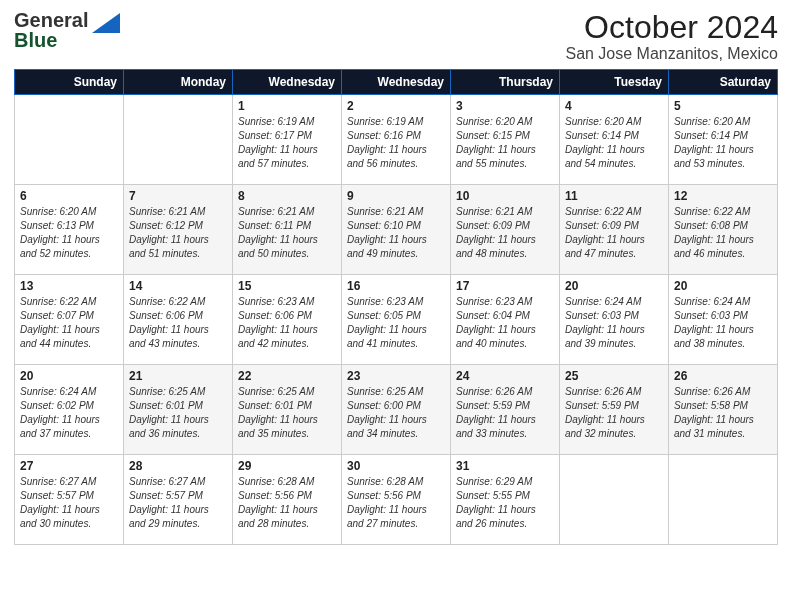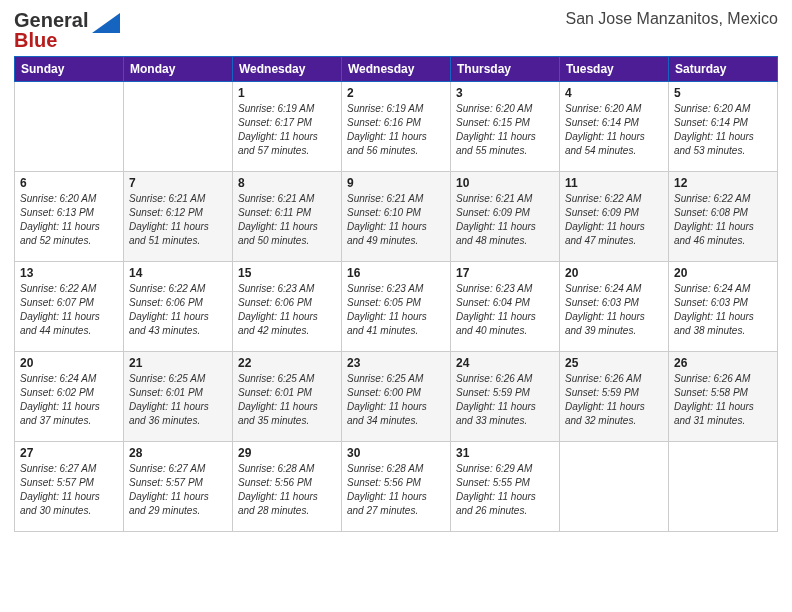--- a/index.html
+++ b/index.html
@@ -43,23 +43,23 @@
     .location {
       font-size: 16px;
       color: #444;
     }
     .calendar {
       width: 100%;
       border-collapse: collapse;
       font-size: 10.5px;
     }
     .calendar th {
-      background: #4c1d95;
+      background: #0f172a;
       color: #fff;
-      text-align: left;
+      text-align: right;
       padding: 5px 6px;
       font-size: 12px;
       font-weight: bold;
       border: 1px solid #1565c0;
     }
     .calendar td {
       border: 1px solid #ccc;
       vertical-align: top;
       padding: 4px 5px;
       width: 108px;
@@ -98,30 +98,31 @@
   </style>
 </head>
 <body>
 
 <div class="page">
   <div class="header">
     <div class="logo">
       <div class="logo-line">
         <div style="font-size:20px; font-weight:bold; color:#333; line-height:1;">
           <span>General</span><br>
-          <span style="color:#b91c1c;">Blue</span>
+          <span style="color:#14532d;">Blue</span>
         </div>
         <div style="margin-left:4px; margin-top:-10px;">
           <svg width="28" height="20" viewBox="0 0 28 20">
             <polygon points="0,20 28,0 28,20" fill="#1565c0"></polygon>
           </svg>
         </div>
       </div>
     </div>
     <div class="title-block">
+      <div class="month-title">October 2024</div>
       <div class="location">San Jose Manzanitos, Mexico</div>
     </div>
   </div>
 
   <table class="calendar">
     <thead>
       <tr>
         <th>Sunday</th>
         <th>Monday</th>
         <th>Wednesday</th>

